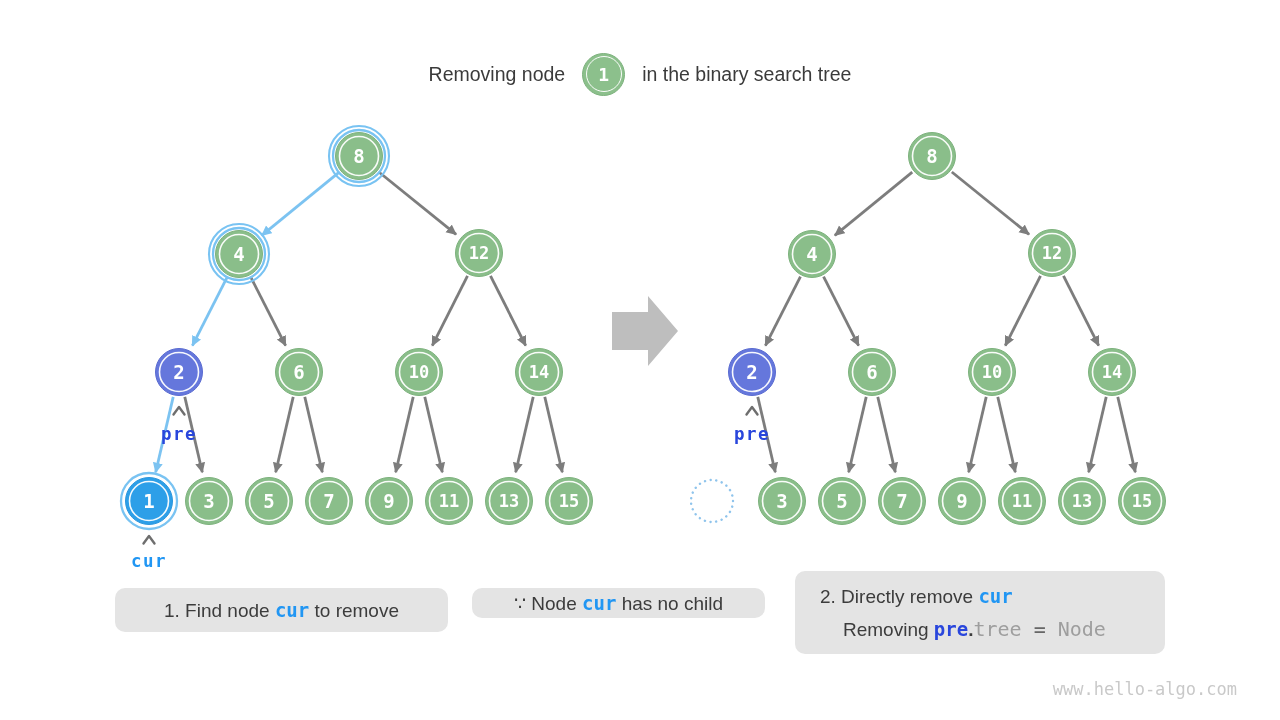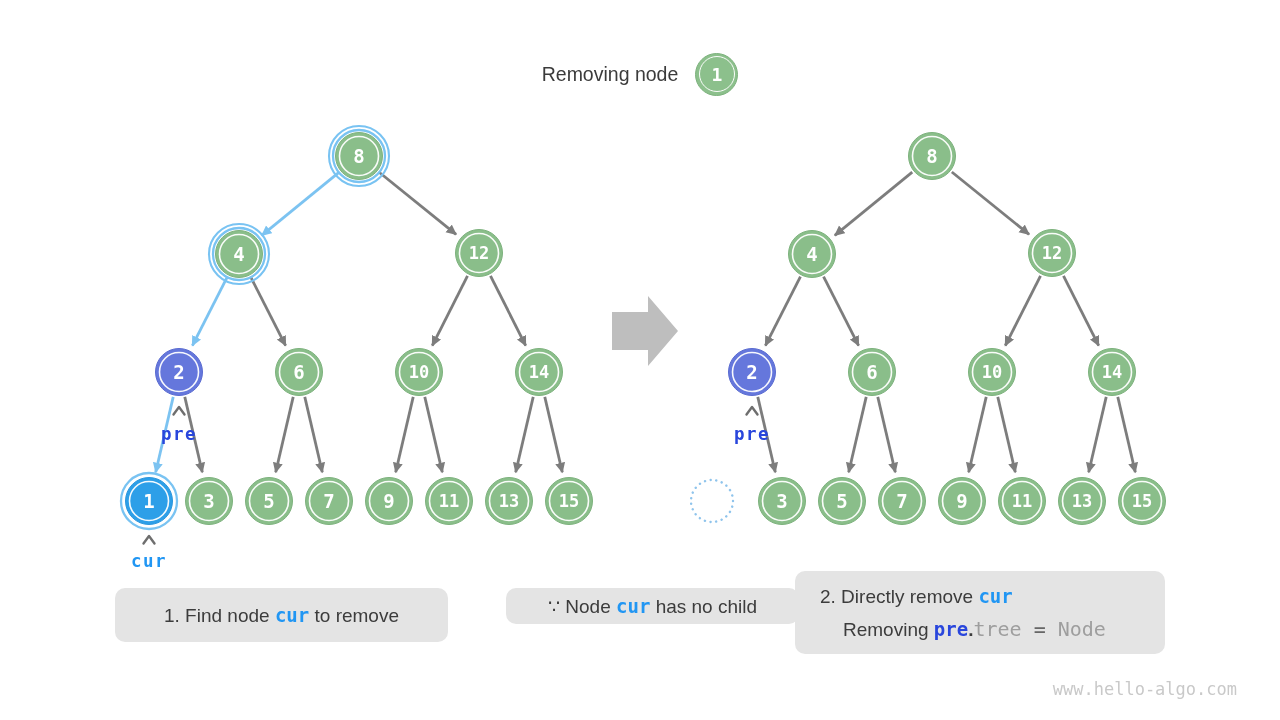--- a/index.html
+++ b/index.html
@@ -52,20 +52,21 @@
 </head>
 <body>
 
 <div class="canvas">
 
   <div class="title-row">
     <span>Removing node</span>
     <span class="title-node">
       <span>1</span>
     </span>
+    <span>in the binary search tree</span>
   </div>
 
   <svg id="diagram-svg" width="1280" height="720" viewBox="0 0 1280 720">
       <defs>
         <marker id="arrow-gray" markerWidth="11" markerHeight="11" refX="9.5" refY="5" orient="auto" markerUnits="userSpaceOnUse">
           <path d="M0,0 L10.5,5 L0,10 Z" fill="#7d7d7d"></path>
         </marker>
         <marker id="arrow-blue" markerWidth="11" markerHeight="11" refX="9.5" refY="5" orient="auto" markerUnits="userSpaceOnUse">
           <path d="M0,0 L10.5,5 L0,10 Z" fill="#7cc3f1"></path>
         </marker>
@@ -255,24 +256,24 @@
           <circle cx="1142" cy="501" r="23.5" fill="#8abe8a" stroke="#7db27d" stroke-width="1"></circle>
           <circle cx="1142" cy="501" r="19.5" fill="none" stroke="rgba(255,255,255,0.95)" stroke-width="1.6"></circle>
           <text x="1142" y="501" dy="0.36em" text-anchor="middle" fill="#ffffff" font-family="&quot;DejaVu Sans Mono&quot;,monospace" font-weight="bold" font-size="17">15</text>
         </g>
         <path d="M 746.5,414.5 L 752,407 L 757.5,414.5" fill="none" stroke="#6e6e6e" stroke-width="2.4" stroke-linecap="round" stroke-linejoin="round"></path>
         <text x="752" y="434" dy="0.36em" text-anchor="middle" fill="#2946dc" font-family="&quot;DejaVu Sans Mono&quot;,monospace" font-weight="bold" font-size="17.5" letter-spacing="1.5">pre</text>
       </g>
     </svg>
 
   <div id="captions">
-      <div class="caption" style="left: 115px; top: 588px; width: 333px; height: 54px;">
+      <div class="caption" style="left: 115px; top: 588px; width: 333px; height: 44px;">
         <div class="cap-line"><span>1. Find node </span><span class="s-cur">cur</span><span> to remove</span></div>
       </div>
-      <div class="caption" style="left: 472px; top: 588px; width: 293px; height: 36px; margin-left: 34px;">
+      <div class="caption" style="left: 472px; top: 588px; width: 293px; height: 30px;">
         <div class="cap-line"><span>∵ Node </span><span class="s-cur">cur</span><span> has no child</span></div>
       </div>
       <div class="caption left" style="left: 795px; top: 571px; width: 370px; height: 83px;">
         <div class="cap-line"><span>2. Directly remove </span><span class="s-cur">cur</span></div>
         <div class="cap-line indent"><span>Removing </span><span class="s-pre">pre</span><span class="s-dot">.</span><span class="s-code">tree</span><span class="s-code"> </span><span class="s-eq">=</span><span class="s-code"> </span><span class="s-code">Node</span></div>
       </div>
     </div>
 
   <div class="watermark">www.hello-algo.com</div>
 </div>

